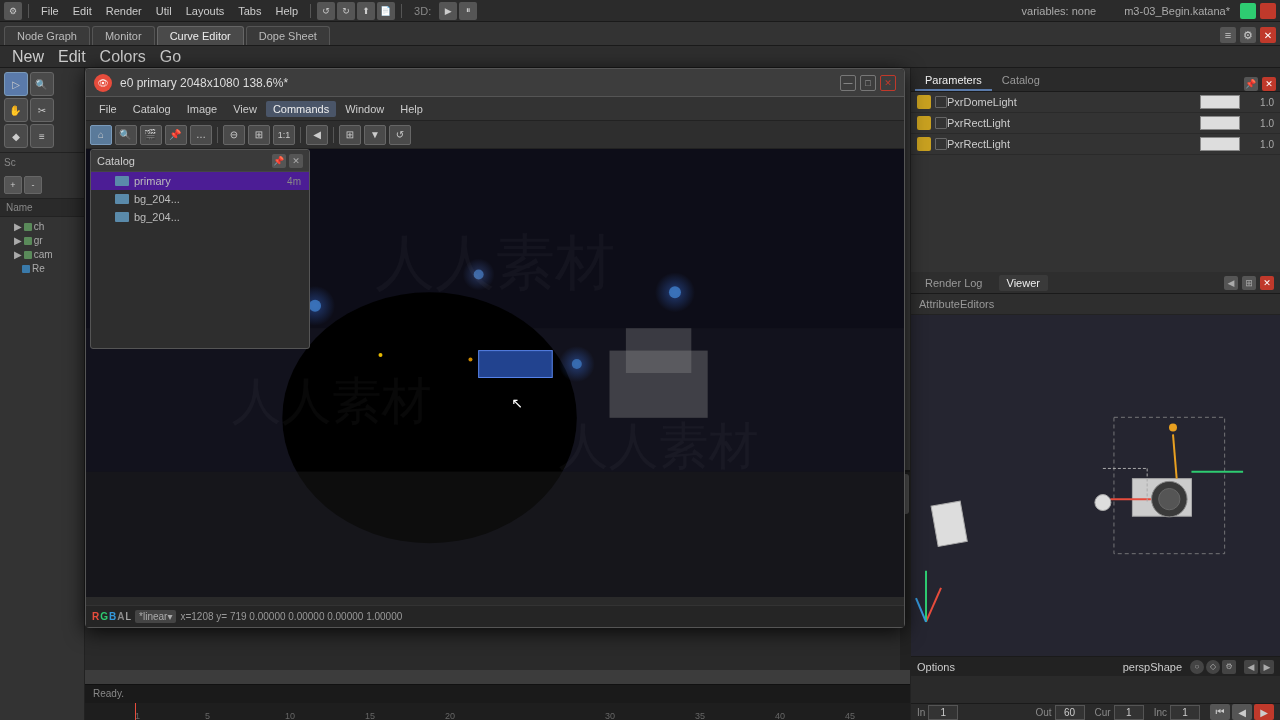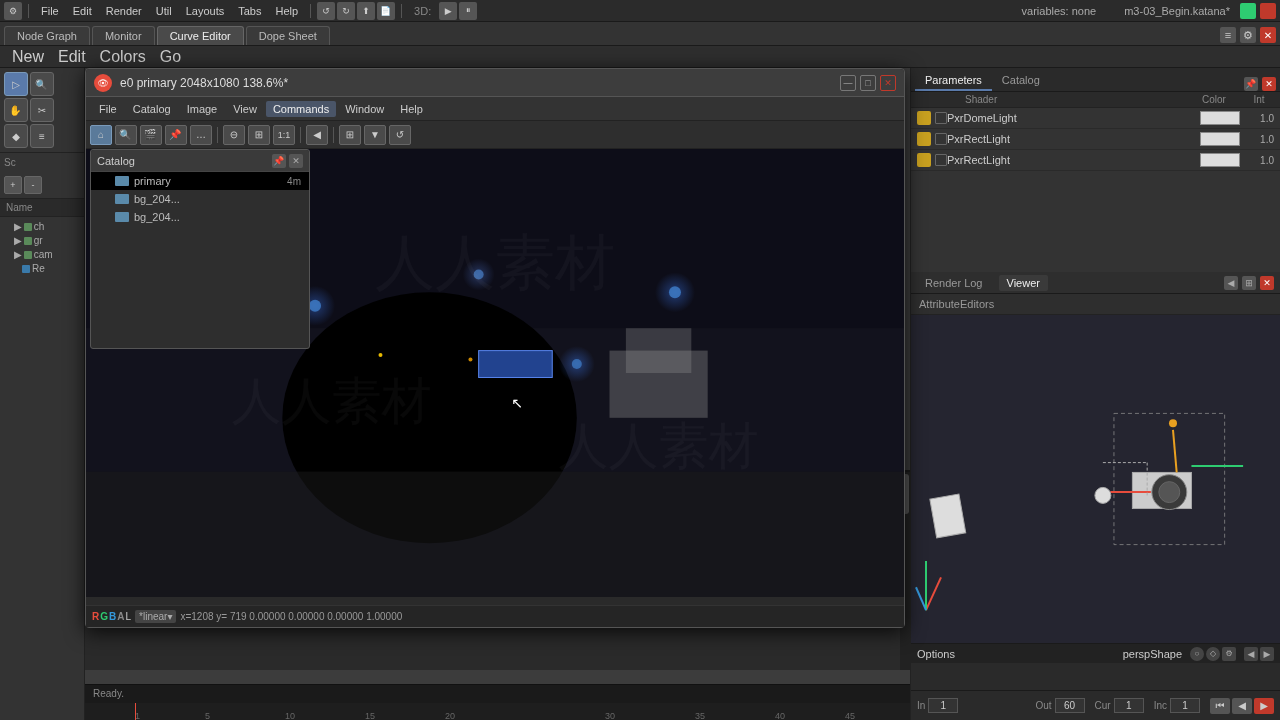--- a/index.html
+++ b/index.html
@@ -241,21 +241,21 @@
     }
     .catalog-item {
       display: flex;
       align-items: center;
       padding: 3px 8px;
       cursor: pointer;
       gap: 5px;
       font-size: 11px;
       color: #bbb;
     }
-    .catalog-item.selected { background: #000000; }
+    .catalog-item.selected { background: #4c1d95; }
     .catalog-item .folder-icon {
       width: 12px; height: 10px;
       background: #8a6a20;
       border-radius: 1px;
       flex-shrink: 0;
     }
     .catalog-item .img-icon {
       width: 14px; height: 10px;
       background: #5a8a5a;
       border-radius: 1px;
@@ -510,21 +510,21 @@
       background: #1a1a1a;
       display: flex;
       align-items: center;
       padding: 0 8px;
       font-size: 10px;
       color: #888;
       border-top: 1px solid #111;
     }
 
     .bottom-timeline-bar {
-      height: 30px;
+      height: 17px;
       background: #2a2a2a;
       display: flex;
       align-items: center;
       padding: 0 6px;
       gap: 10px;
       border-top: 1px solid #1a1a1a;
       font-size: 10px;
       color: #888;
     }
     .timeline-field {
@@ -895,27 +895,20 @@
     <div class="right-tabs">
       <div class="right-tab active">Parameters</div>
       <div class="right-tab">Catalog</div>
       <div style="margin-left:auto; display:flex; gap:4px; align-items:center;">
         <div style="width:14px;height:14px;background:#555;border-radius:2px;display:flex;align-items:center;justify-content:center;cursor:pointer;font-size:9px;color:#aaa;">📌</div>
         <div style="width:14px;height:14px;background:#c0392b;border-radius:2px;display:flex;align-items:center;justify-content:center;cursor:pointer;font-size:9px;color:white;">✕</div>
       </div>
     </div>
 
     <div style="height:180px; overflow:hidden;">
-      <div class="shader-table-header">
-        <div class="col1"></div>
-        <div class="col1"></div>
-        <div class="col2">Shader</div>
-        <div class="col3">Color</div>
-        <div class="col4">Int</div>
-      </div>
 
       <div class="shader-row">
         <div class="shader-icon"></div>
         <div class="shader-checkbox"></div>
         <div class="shader-name">PxrDomeLight</div>
         <div class="shader-color"></div>
         <div class="shader-int">1.0</div>
       </div>
 
       <div class="shader-row">

